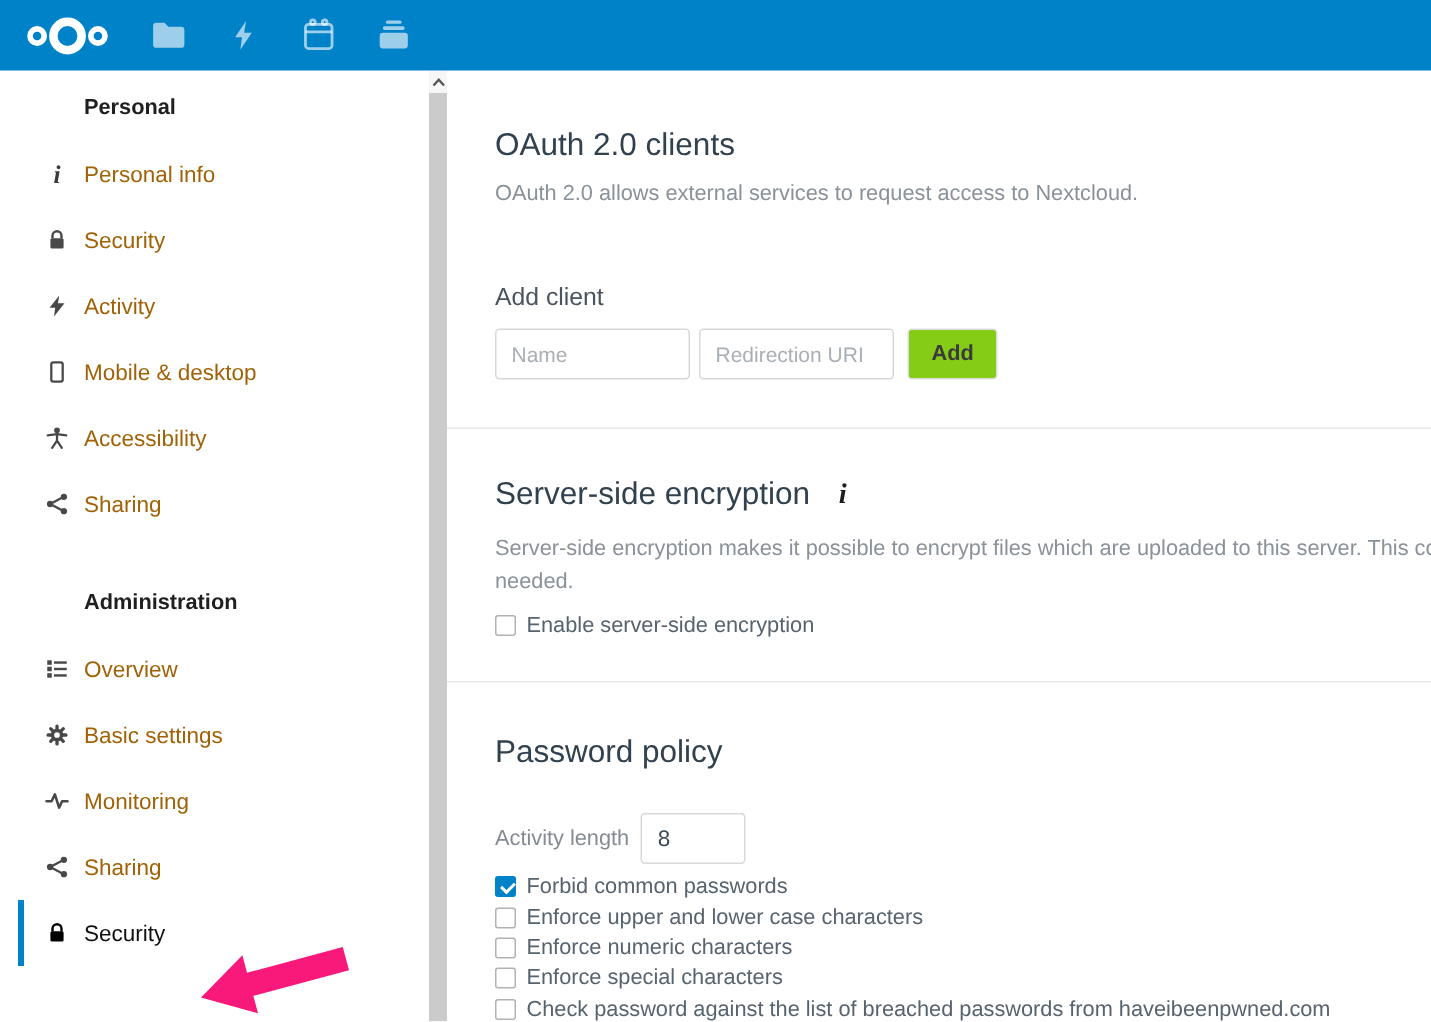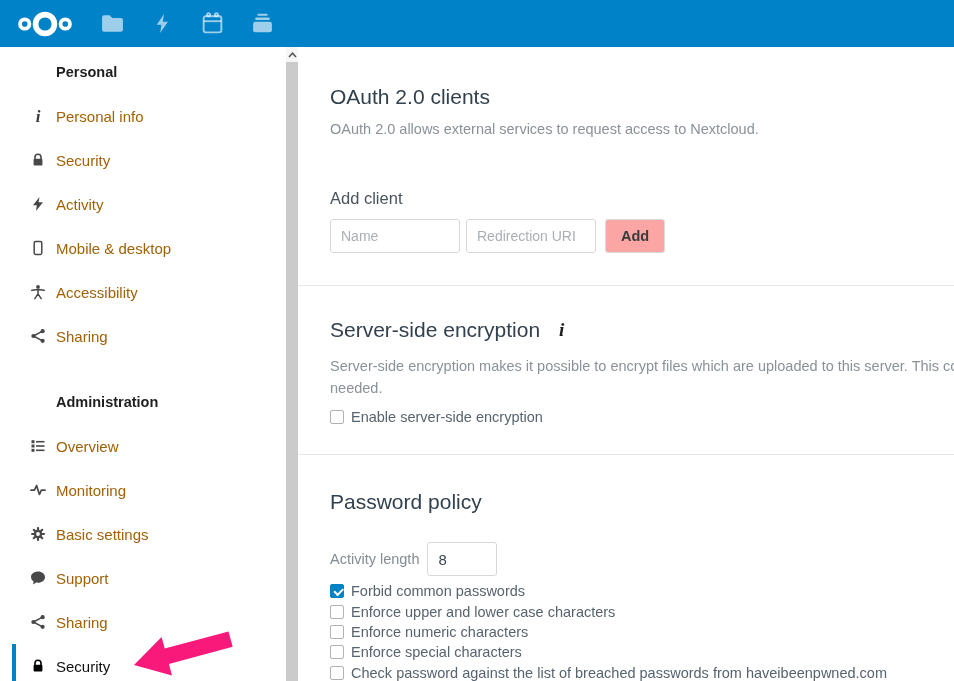--- a/index.html
+++ b/index.html
@@ -36,21 +36,21 @@
   .sec-oauth h2{margin-bottom:11px;}
   .desc{font-size:14.5px;color:#8a9199;line-height:17px;margin:0;}
   .sec-oauth .desc{margin-bottom:50px;}
   .sec h3{margin:0 0 11px 0;font-size:16.5px;font-weight:400;color:#4a545e;line-height:20px;}
   .form-row{display:flex;align-items:center;}
   .txt{box-sizing:border-box;height:34px;width:130px;border:1px solid #d8d8d8;border-radius:3px;
        padding:0 10px;font-size:14px;color:#be185d;outline:none;
        font-family:"Liberation Sans","DejaVu Sans",sans-serif;}
   .txt::placeholder{color:#a9afb5;opacity:1;}
   .txt + .txt{margin-left:6px;}
-  .btn{margin-left:9px;height:34px;padding:0 15px;background:#fca5a5;border:1px solid #dcdcdc;
+  .btn{margin-left:9px;height:34px;padding:0 15px;background:#84cc16;border:1px solid #dcdcdc;
        border-radius:3px;font-size:14.5px;font-weight:bold;color:#3b3b3b;cursor:pointer;
        font-family:"Liberation Sans","DejaVu Sans",sans-serif;}
   .sec-enc{padding-top:31px;padding-bottom:29px;}
   .sec-enc h2{margin-bottom:13px;display:flex;align-items:center;}
   .h-info{font-family:"Liberation Serif","DejaVu Serif",serif;font-style:italic;font-weight:bold;
           font-size:19px;color:#1d1d1d;margin-left:19px;}
   .desc-line1{white-space:nowrap;overflow:visible;font-size:14.5px;color:#8a9199;line-height:21.5px;}
   .desc-line2{font-size:14.5px;color:#8a9199;line-height:21.5px;margin-bottom:10px;}
   .cb-row{display:flex;align-items:center;cursor:pointer;}
   .cb{box-sizing:border-box;width:14px;height:14px;border:1px solid #b2b2b2;border-radius:2px;
@@ -186,47 +186,39 @@
             <rect x="1.5" y="10.8" width="3" height="3"></rect>
               <rect x="6" y="11.5" width="8.5" height="1.6"></rect>
           </g>
         </svg>
       </span>
       <span class="s-label">Overview</span>
     </div>
     <div class="s-item">
       <span class="s-icon">
         <svg width="16" height="16" viewBox="0 0 16 16">
-          <path d="M1 8.2 H4.4 L6.6 3.6 L9.4 12.4 L11.4 8.2 H15" fill="none" stroke="#484848" stroke-width="1.7" stroke-linejoin="round" stroke-linecap="round"></path>
-        </svg>
-      </span>
-      <span class="s-label">Monitoring</span>
-    </div>
-    <div class="s-item">
-      <span class="s-icon">
-        <svg width="16" height="16" viewBox="0 0 16 16">
           <g fill="#484848">
             <rect x="6.9" y="1" width="2.2" height="14" rx="1"></rect>
             <rect x="1" y="6.9" width="14" height="2.2" rx="1"></rect>
             <rect x="6.9" y="1" width="2.2" height="14" rx="1" transform="rotate(45 8 8)"></rect>
             <rect x="6.9" y="1" width="2.2" height="14" rx="1" transform="rotate(-45 8 8)"></rect>
             <circle cx="8" cy="8" r="4.2"></circle>
           </g>
           <circle cx="8" cy="8" r="1.9" fill="#fff"></circle>
         </svg>
       </span>
       <span class="s-label">Basic settings</span>
     </div>
     <div class="s-item">
       <span class="s-icon">
         <svg width="16" height="16" viewBox="0 0 16 16">
-          <path d="M8 1.6 C4.1 1.6 1 4 1 7.1 c0 1.8 1 3.4 2.6 4.4 L3 14.6 l3.3 -2.1 c0.55 0.1 1.1 0.17 1.7 0.17 c3.9 0 7 -2.4 7 -5.5 S11.9 1.6 8 1.6 z" fill="#484848"></path>
-        </svg>
-      </span>
-      <span class="s-label">Support</span>
+          <path d="M1 8.2 H4.4 L6.6 3.6 L9.4 12.4 L11.4 8.2 H15" fill="none" stroke="#484848" stroke-width="1.7" stroke-linejoin="round" stroke-linecap="round"></path>
+        </svg>
+      </span>
+      <span class="s-label">Monitoring</span>
     </div>
     <div class="s-item">
       <span class="s-icon">
         <svg width="16" height="16" viewBox="0 0 16 16">
           <path d="M3.4 8 L12.6 3.2 M3.4 8 L12.6 12.8" stroke="#484848" stroke-width="1.5" fill="none"></path>
           <g fill="#484848">
             <circle cx="12.6" cy="3.2" r="2.1"></circle>
               <circle cx="3.4" cy="8" r="2.1"></circle>
               <circle cx="12.6" cy="12.8" r="2.1"></circle>
           </g>

